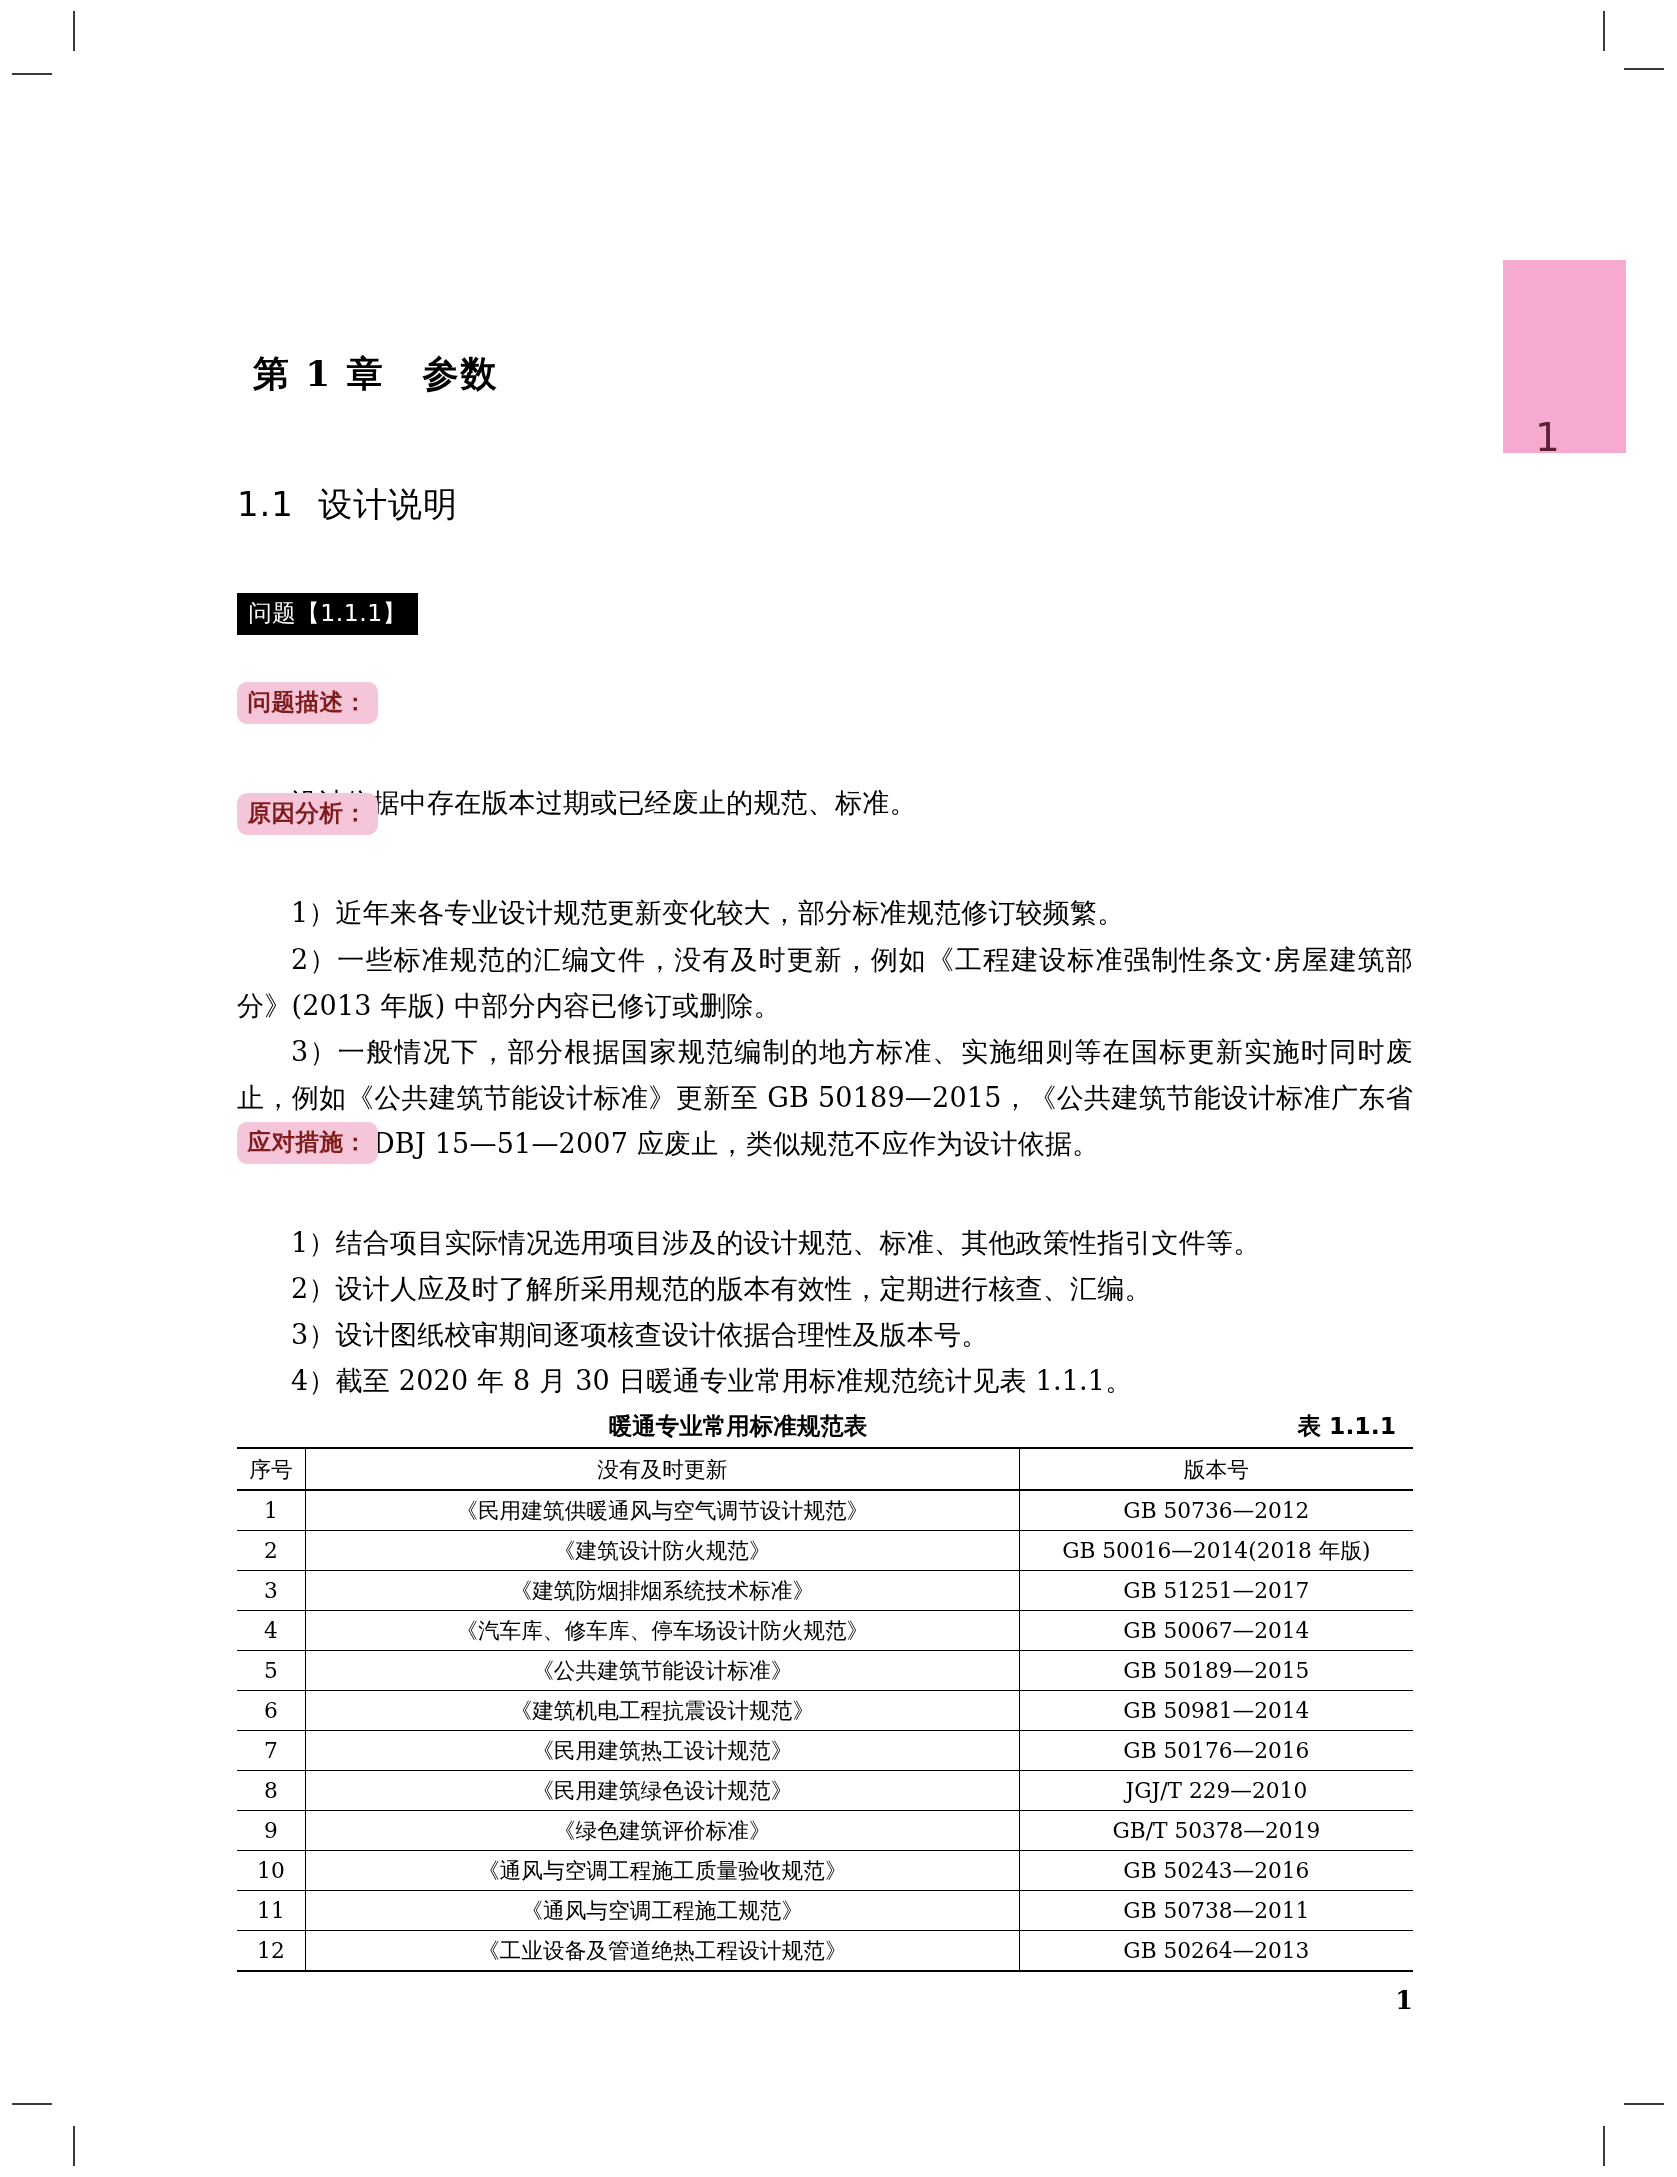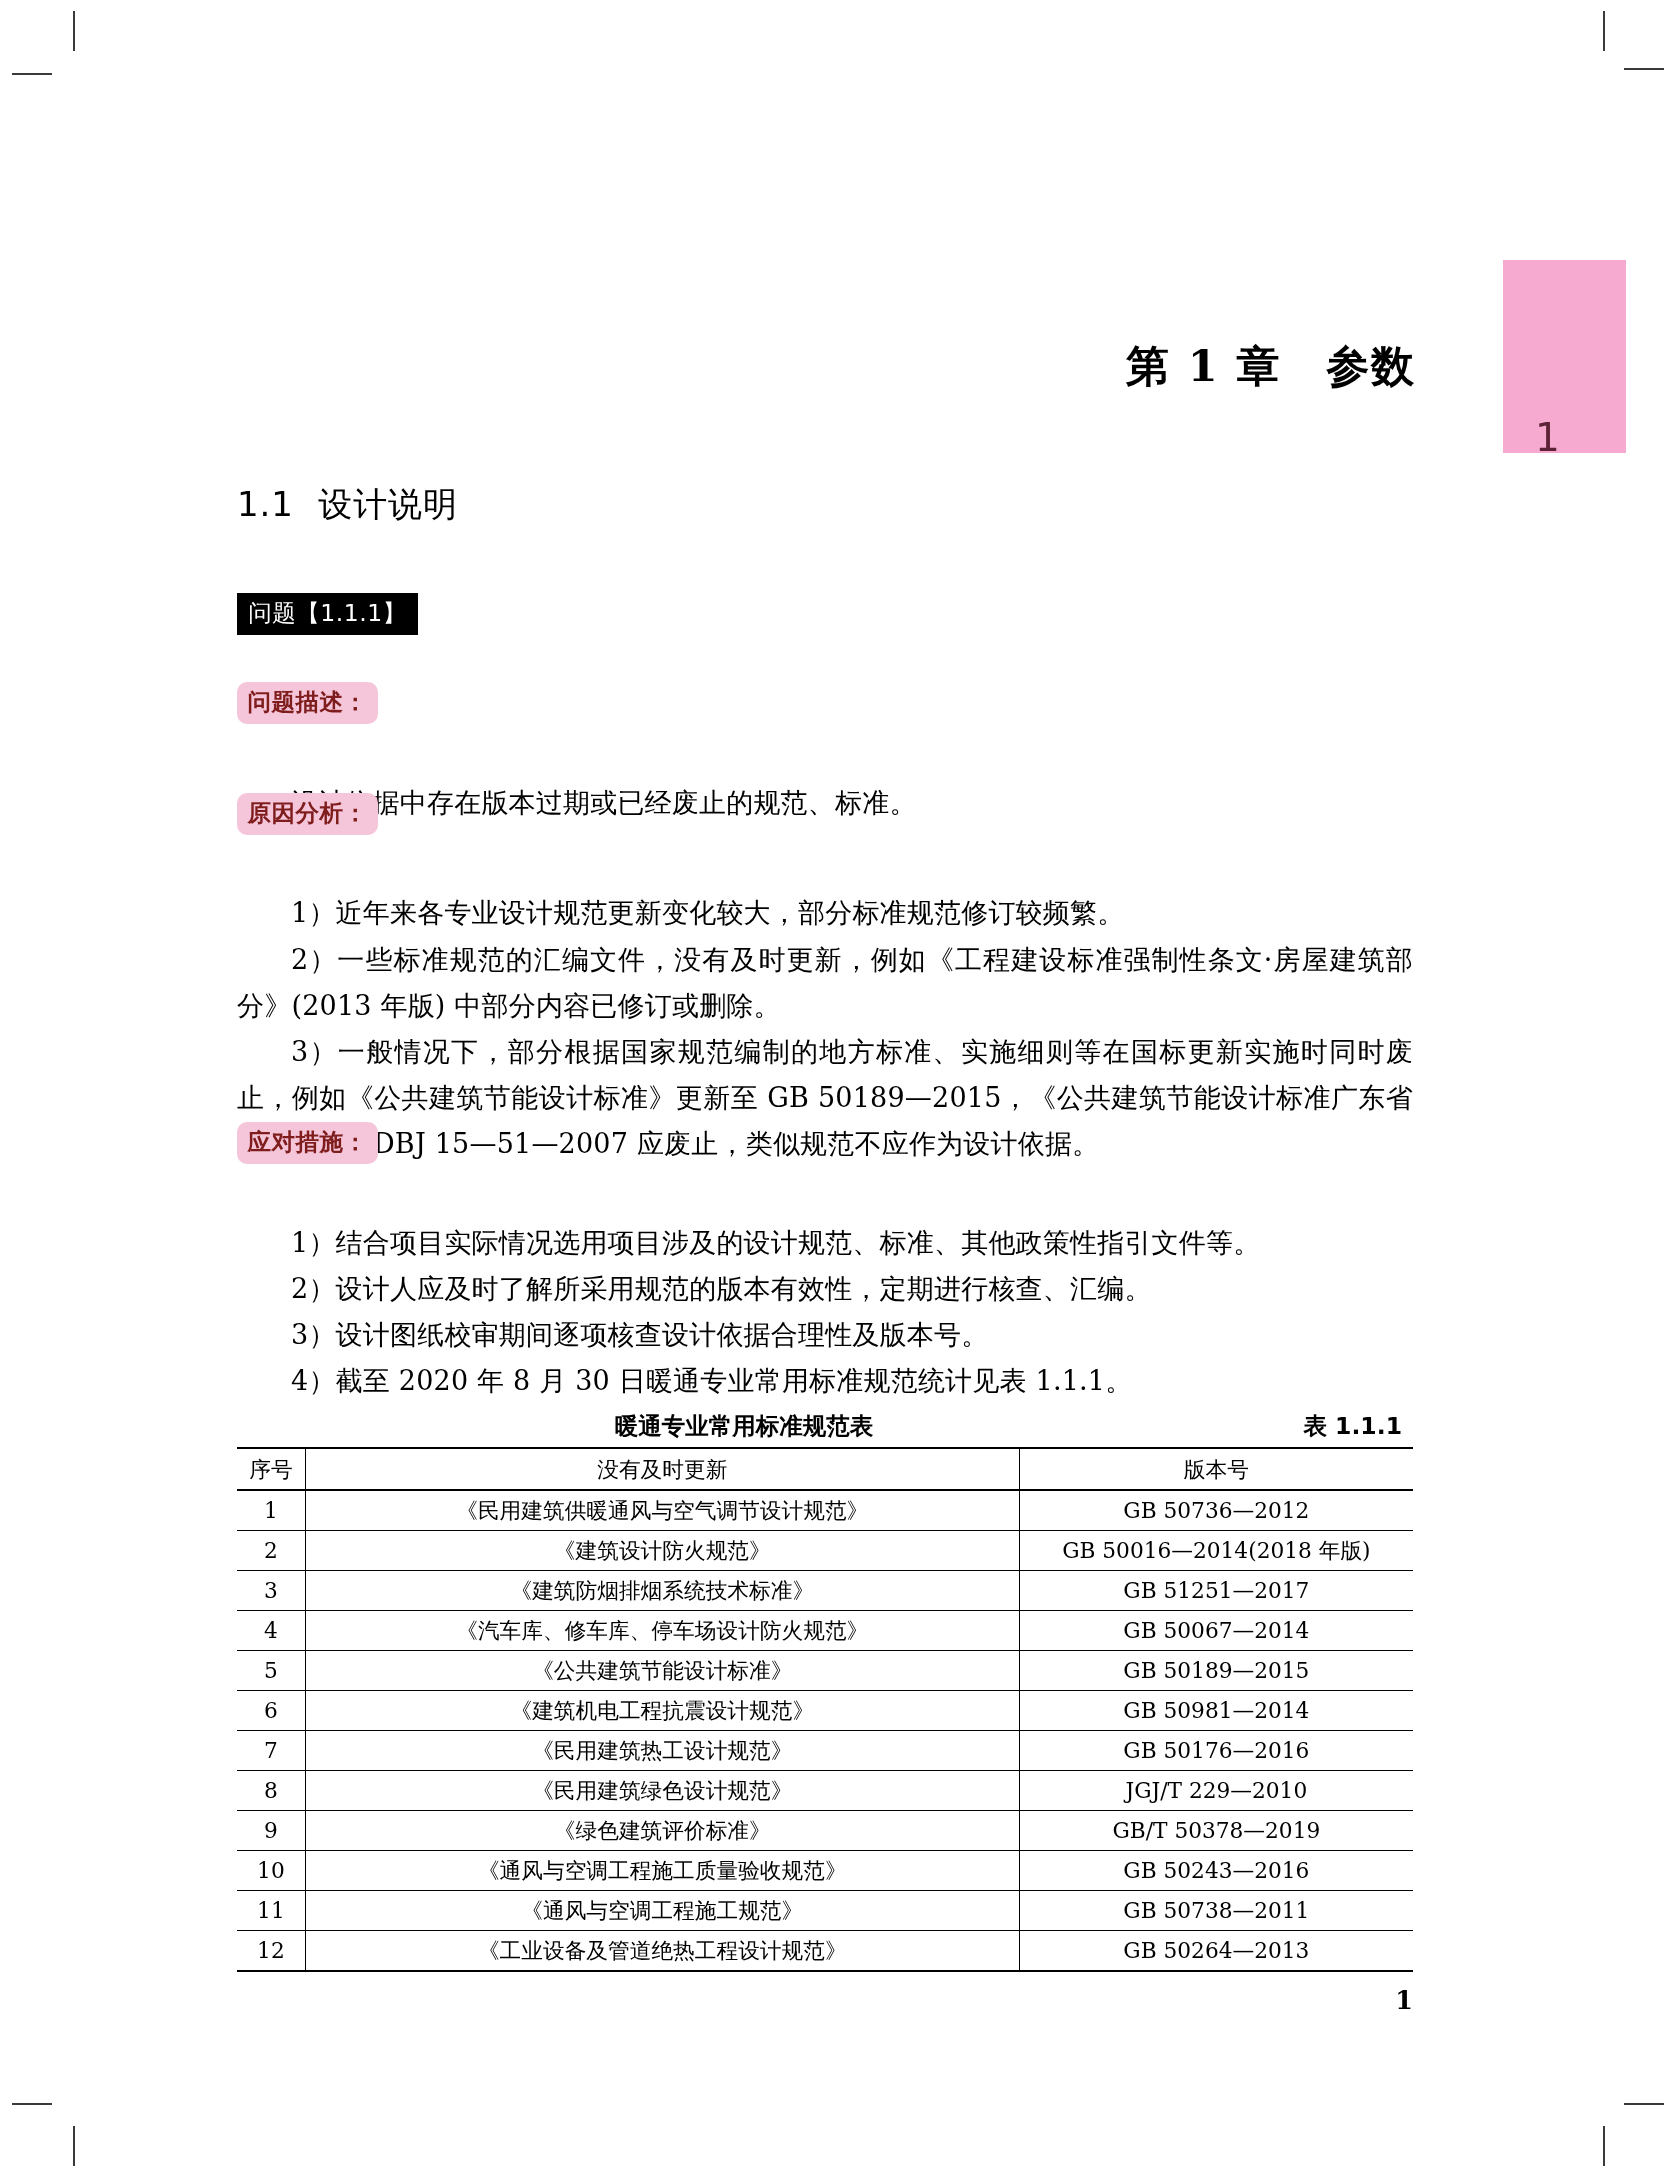--- a/index.html
+++ b/index.html
@@ -47,30 +47,30 @@
     font-family: "DejaVu Sans", "Liberation Sans", sans-serif;
     font-size: 39px;
     color: #5e2236;
     line-height: 1;
     position: relative;
     top: 81px;
     left: -17px;
   }
 
   h1.chapter-title {
-    margin: 4px;
+    margin: 16px;
     padding: 0;
     position: absolute;
     left: 237px;
     top: 334px;
     width: 1175px;
-    text-align: right;
+    text-align: left;
     font-family: "DejaVu Serif", "Liberation Serif", serif;
     font-weight: bold;
-    font-size: 43px;
+    font-size: 36px;
     letter-spacing: 1.9px;
   }
 
   h2.section-title {
     margin: 0;
     padding: 0;
     position: absolute;
     left: 237px;
     top: 482px;
     font-family: "DejaVu Sans", "Liberation Sans", sans-serif;
@@ -131,21 +131,21 @@
   .p-c2     { top: 910px; }
   .p-c3     { top: 1002px; }
   .p-a1     { top: 1193px; }
   .p-a2     { top: 1239px; }
   .p-a3     { top: 1285px; }
   .p-a4     { top: 1331px; }
 
   
   .table-caption-row {
     position: absolute;
-    left: 226px;
+    left: 220px;
     top: 1410px;
     width: 1176px;
     height: 32px;
     font-family: "DejaVu Sans", "Liberation Sans", sans-serif;
     font-weight: bold;
     font-size: 23.5px;
   }
   .table-caption-title {
     position: absolute;
     left: 0;

